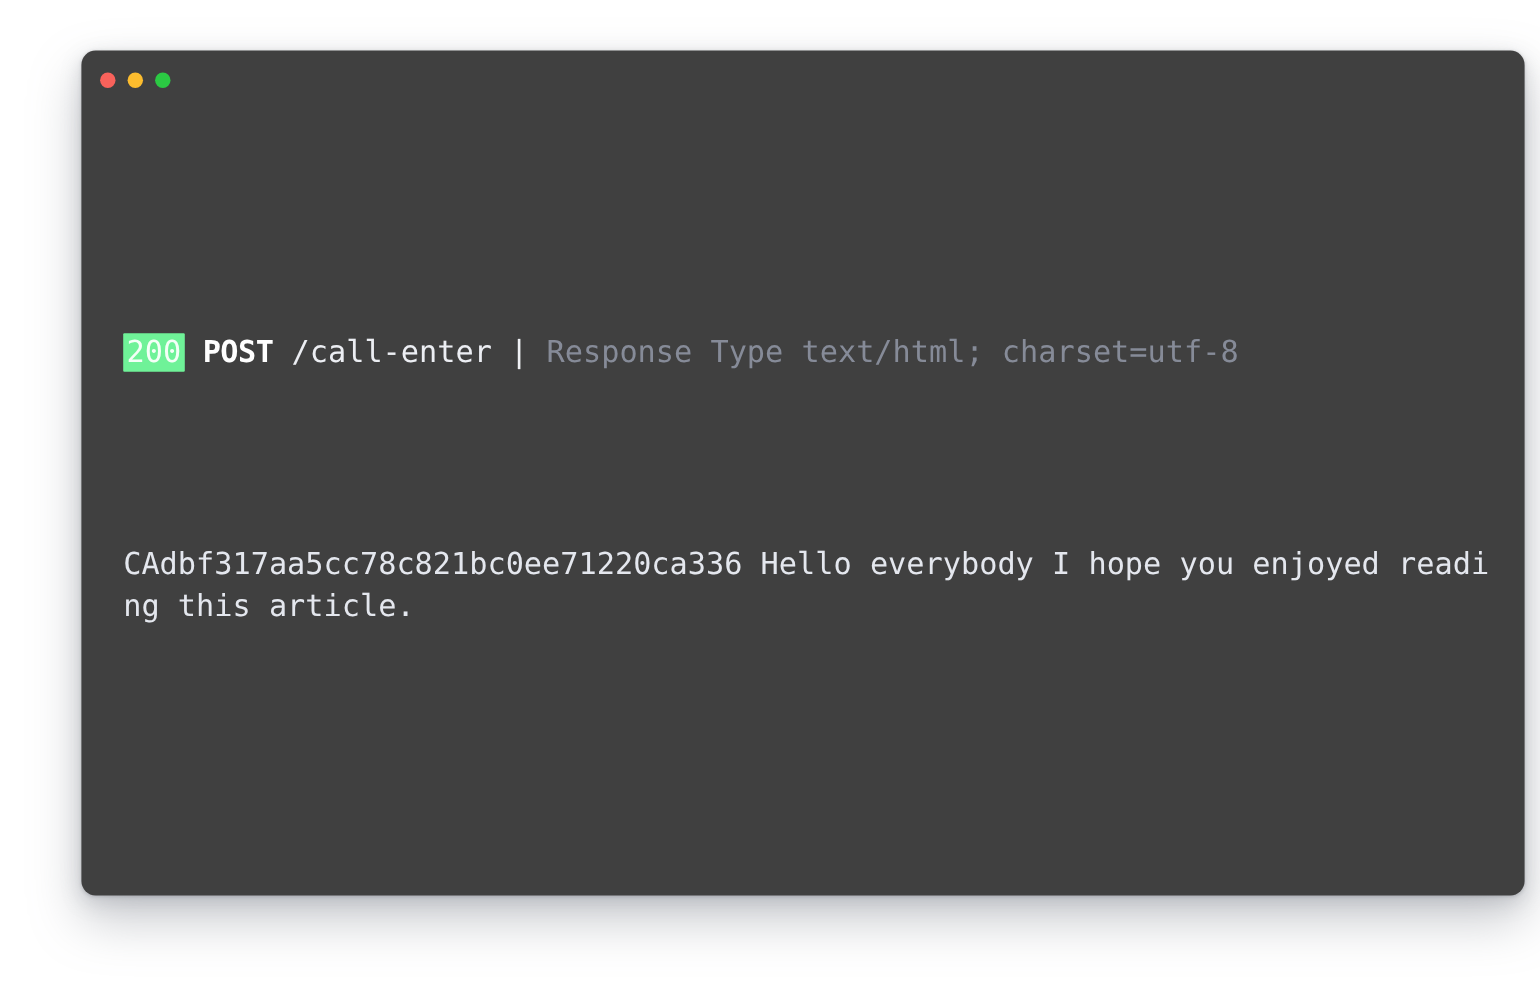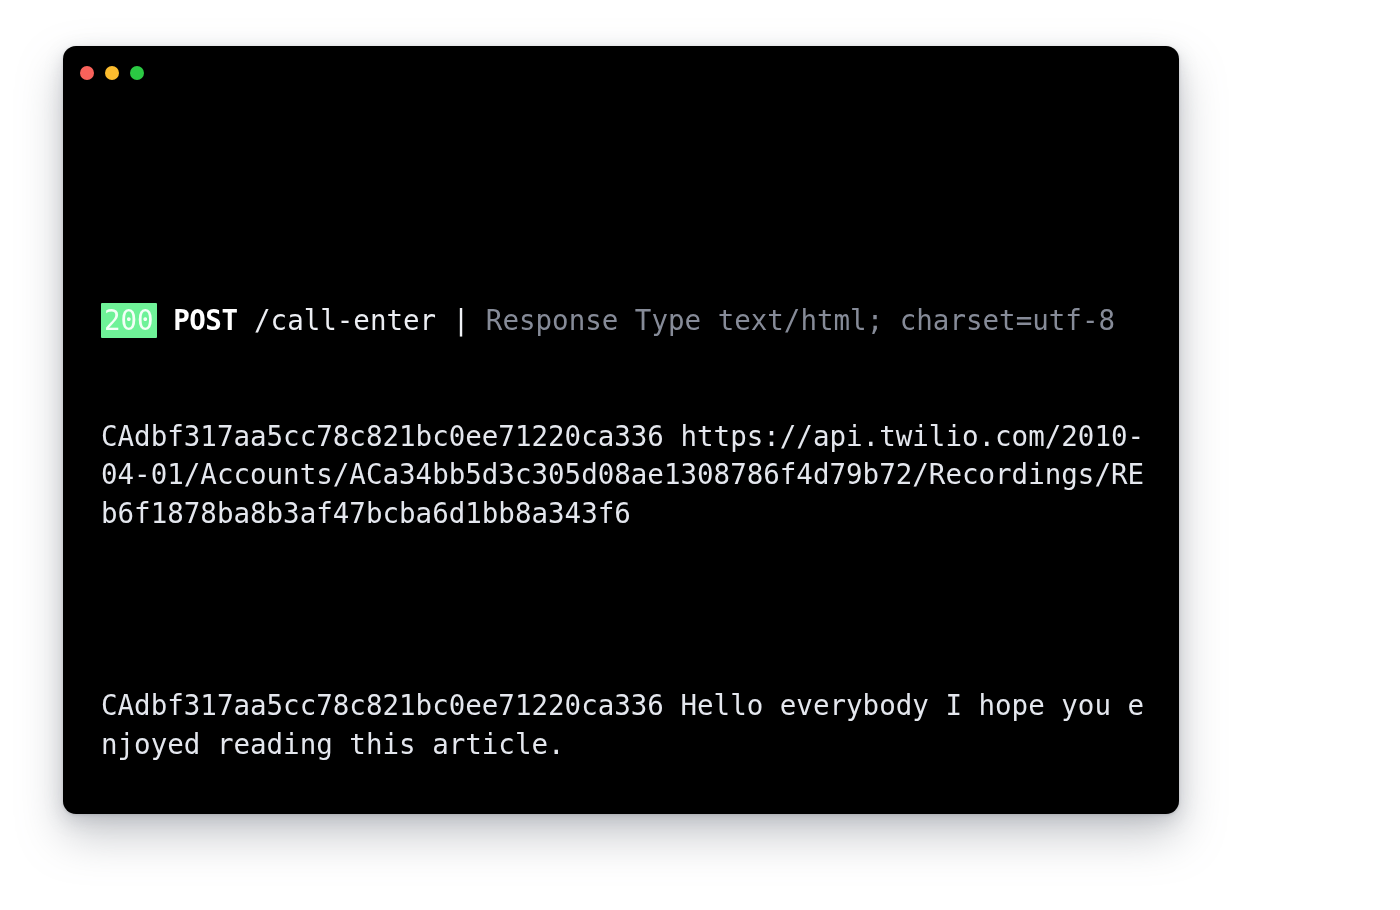--- a/index.html
+++ b/index.html
@@ -17,25 +17,25 @@
   .desktop {
     position: relative;
     width: 1400px;
     height: 910px;
     background: #ffffff;
   }
 
   
   .terminal-window {
     position: absolute;
-    left: 63px;
+    left: 74px;
     top: 46px;
-    width: 1116px;
+    width: 1312px;
     height: 768px;
-    background: #000000;
+    background: #404040;
     border-radius: 13px;
     box-shadow:
       0 22px 46px rgba(120, 124, 135, 0.40),
       0 6px 18px rgba(120, 124, 135, 0.26),
       0 1px 3px rgba(90, 94, 104, 0.25);
     overflow: hidden;
   }
 
   
   .traffic-lights {
@@ -125,21 +125,20 @@
       <span class="light light-close"></span>
       <span class="light light-min"></span>
       <span class="light light-max"></span>
     </div>
 
     <div class="console">
       <div class="console-log">
 
         
         <span class="line"><span class="status-badge">200</span><span class="sp"> </span><span class="method">POST</span><span class="sp"> </span><span class="route">/call-enter</span><span class="sp"> </span><span class="pipe">|</span><span class="sp"> </span><span class="meta">Response Type</span><span class="sp meta"> </span><span class="meta">text/html; charset=utf-8</span></span>
-        <span class="line plain">CAdbf317aa5cc78c821bc0ee71220ca336 https://api.twilio.com/2010-04-01/Accounts/ACa34bb5d3c305d08ae1308786f4d79b72/Recordings/REb6f1878ba8b3af47bcba6d1bb8a343f6</span>
 
         
         <span class="line plain">CAdbf317aa5cc78c821bc0ee71220ca336 Hello everybody I hope you enjoyed reading this article.</span>
 
         
         
 
         
 
       </div>

